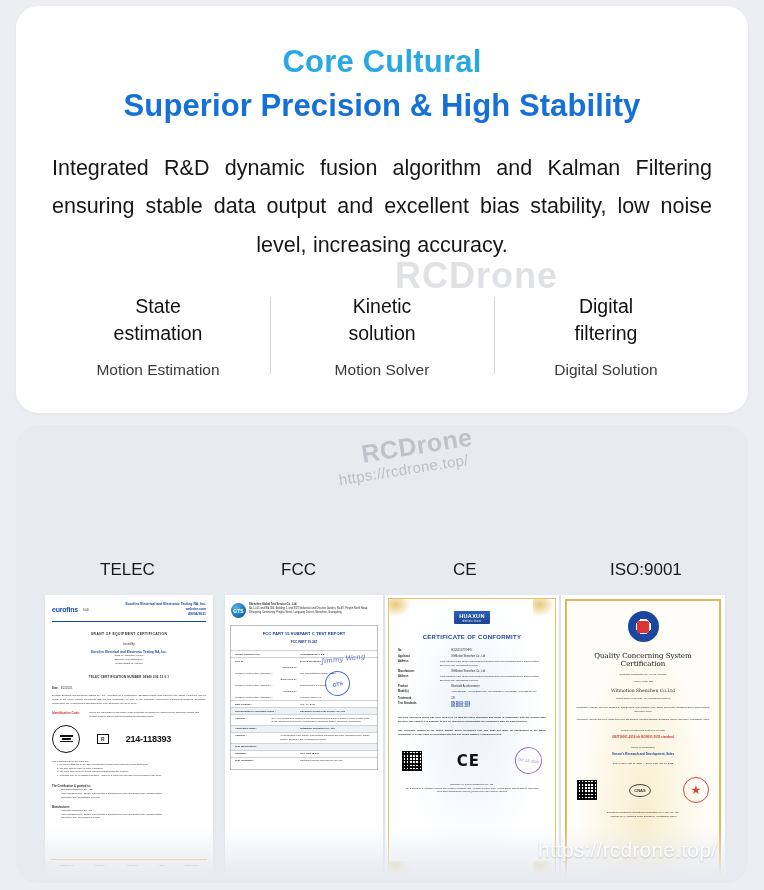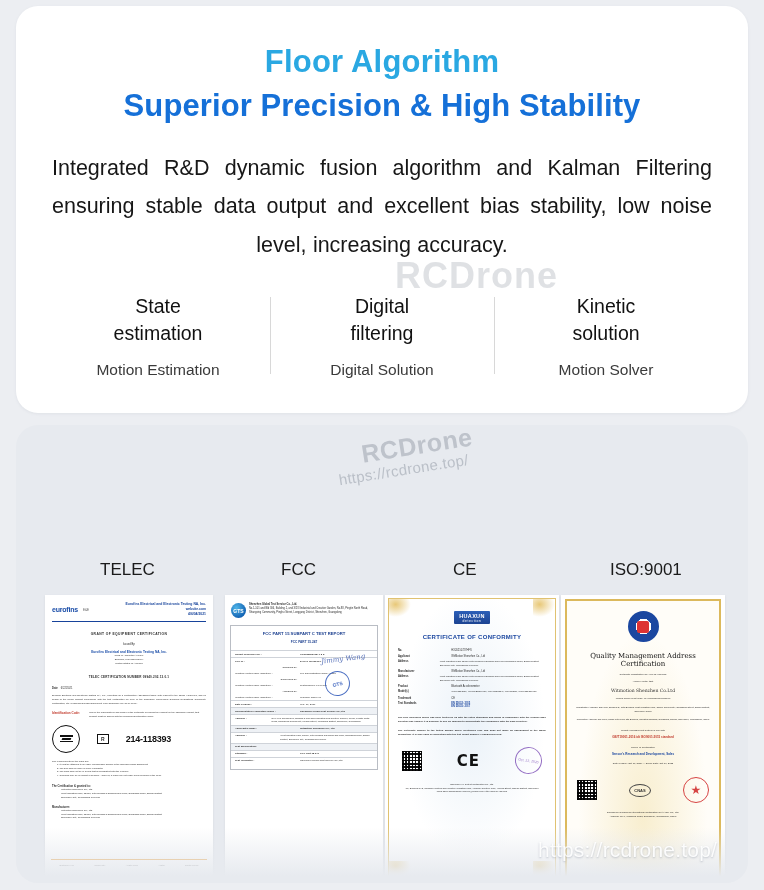--- a/index.html
+++ b/index.html
@@ -218,39 +218,39 @@
     font-size:21px;color:rgba(255,255,255,.92);
     letter-spacing:.2px;white-space:nowrap;
     text-shadow:0 1px 2px rgba(140,150,165,.5);
     pointer-events:none;
   }
 </style>
 </head>
 <body>
 
 <div class="card-top">
-  <div class="h-core">Floor Algorithm</div>
+  <div class="h-core">Core Cultural</div>
   <div class="h-sub">Superior Precision &amp; High Stability</div>
   <div class="para">Integrated R&amp;D dynamic fusion algorithm and Kalman Filtering ensuring stable data output and excellent bias stability, low noise level, increasing accuracy.</div>
 
   <div class="cols">
     <div class="col">
       <div class="col-title">State
 estimation</div>
       <div class="col-sub">Motion Estimation</div>
     </div>
     <div class="col">
+      <div class="col-title">Kinetic
+solution</div>
+      <div class="col-sub">Motion Solver</div>
+    </div>
+    <div class="col">
       <div class="col-title">Digital
 filtering</div>
       <div class="col-sub">Digital Solution</div>
-    </div>
-    <div class="col">
-      <div class="col-title">Kinetic
-solution</div>
-      <div class="col-sub">Motion Solver</div>
     </div>
   </div>
 </div>
 
 <div class="card-bot">
 
   <div class="wm-rc">RCDrone</div>
   <div class="wm-url">https://rcdrone.top/</div>
 
   <div class="labels">
@@ -486,21 +486,21 @@
     </div>
 
     <div class="cert c3">
       <div class="iso-frame"></div>
       <div style="position:relative;padding:16px 13px 0 13px;">
         <div style="display:flex;justify-content:center;">
           <div class="iso-emblem">
               <b></b>
             </div>
         </div>
-        <div class="iso-title" style="margin-top:10px;">Quality Management Address Certification</div>
+        <div class="iso-title" style="margin-top:10px;">Quality Concerning System Certification</div>
         <div style="text-align:center;margin-top:5px;font-size:2.4px;">
           <span>Certificate Registration No.:</span>
           <span>548-Bj-0100005</span>
         </div>
         <div style="text-align:center;margin-top:4px;font-size:2.5px;">Hereby certify that</div>
         <div style="text-align:center;margin-top:5px;font-size:4.5px;font-family:'DejaVu Serif',serif;">Witmotion Shenzhen Co.Ltd</div>
         <div style="text-align:center;margin-top:4px;font-size:2.4px;">
           <span>Unified social credit code:</span>
           <span>91440300359200813178</span>
         </div>

